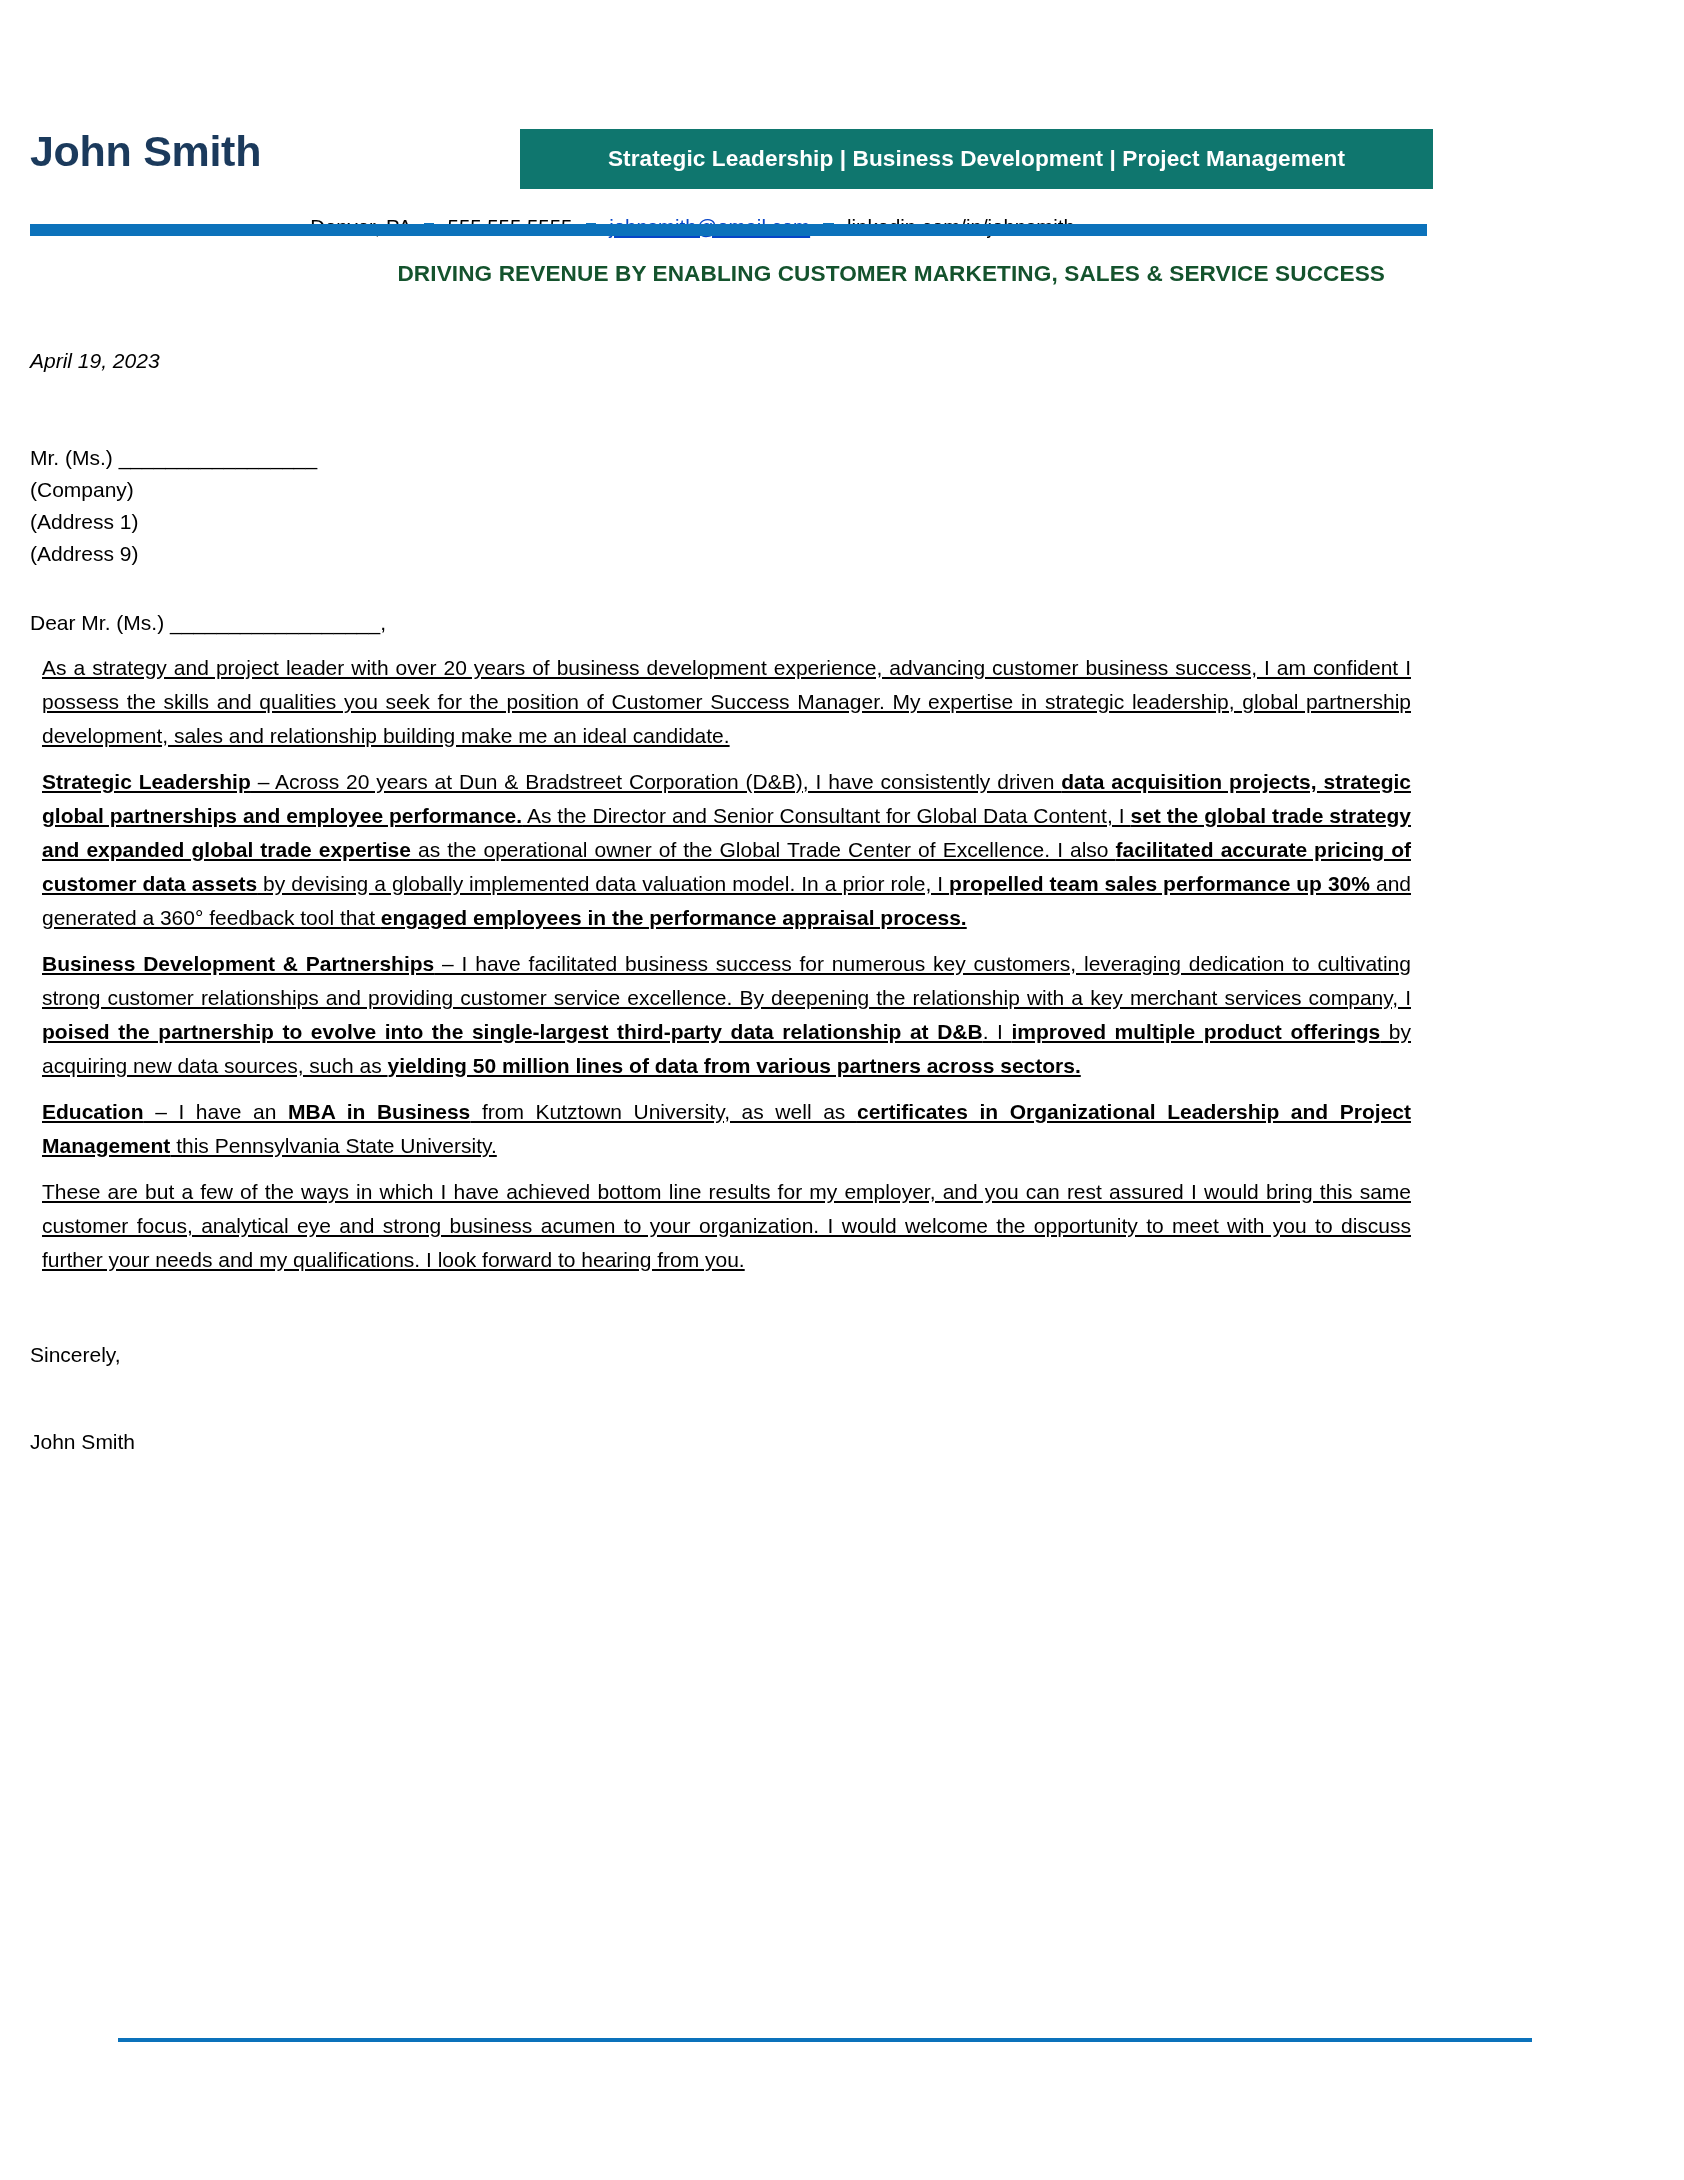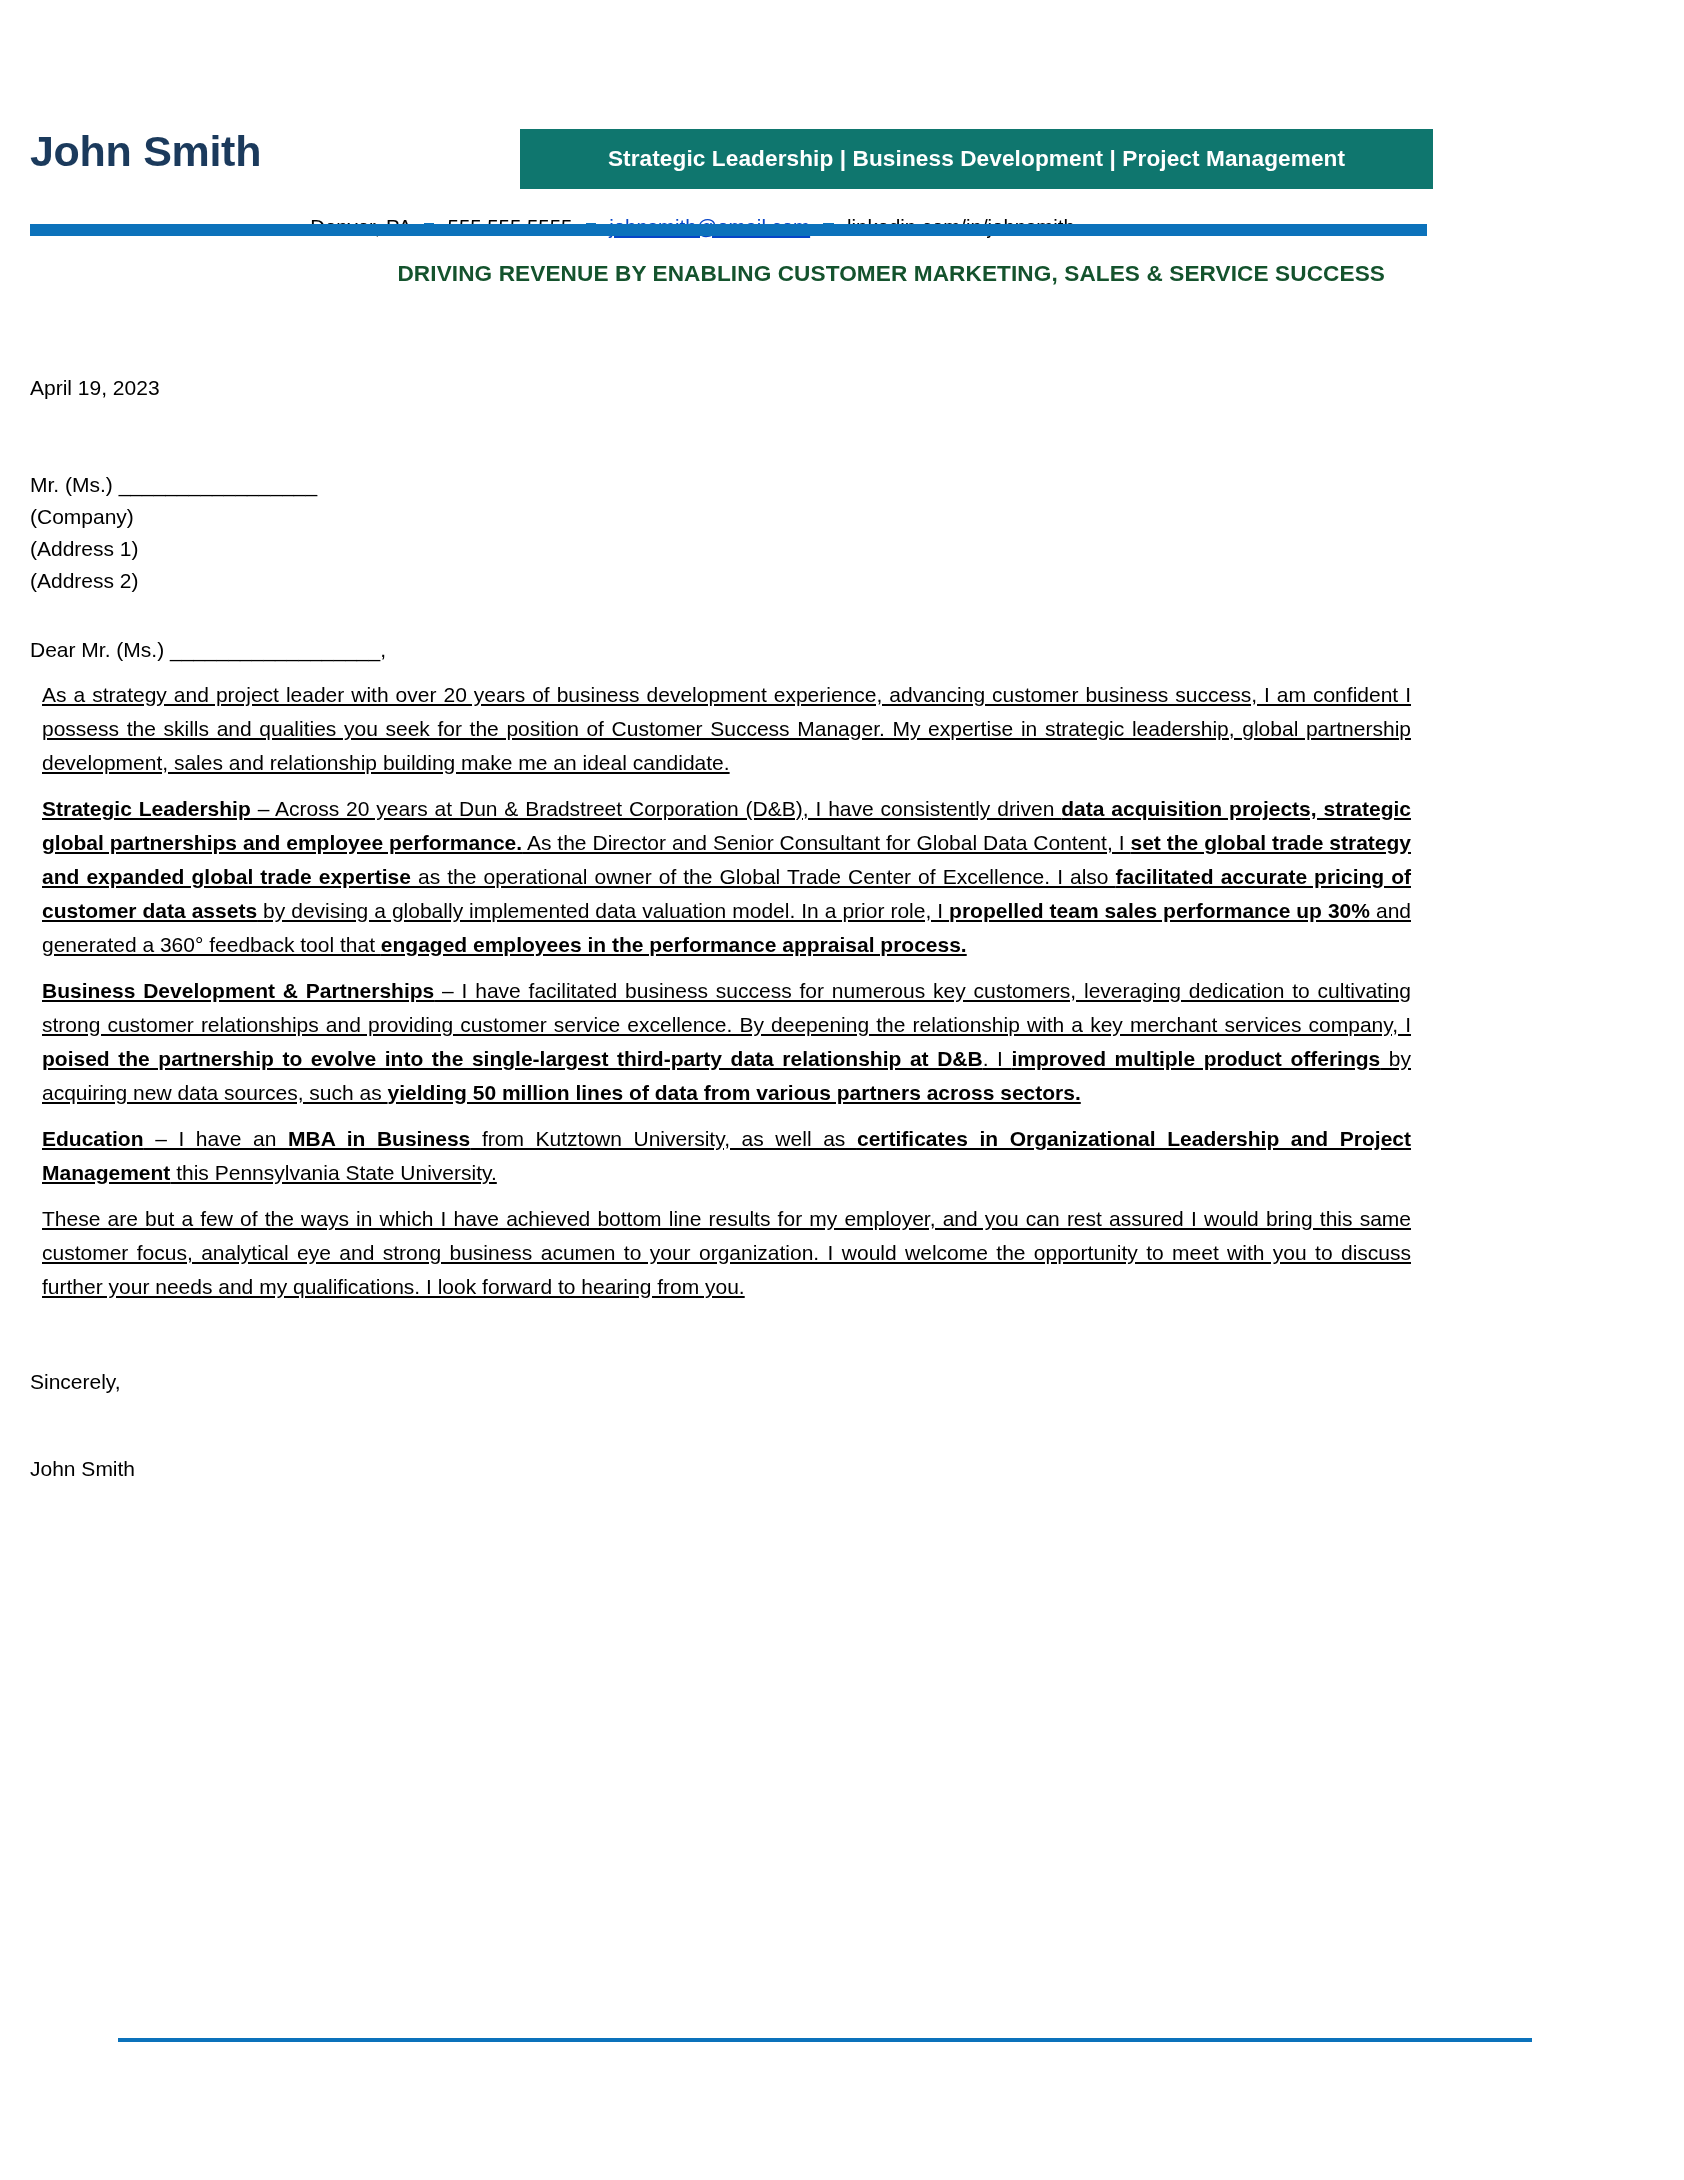--- a/index.html
+++ b/index.html
@@ -135,23 +135,24 @@
   
   .body-wrap {
     width: 1423px;
     margin: 0 auto;
     padding-left: 30px;
     padding-right: 0px;
     box-sizing: border-box;
   }
 
   .date {
-    margin-top: 85px;
+    margin-top: 58px;
     font-size: 21px;
     line-height: 31px;
+    font-style: italic;
   }
 
   .addr-block {
     margin-top: 66px;
     font-size: 21px;
     line-height: 32px;
   }
 
   .salutation {
     margin-top: 37px;
@@ -214,21 +215,21 @@
   <div class="tagline">DRIVING REVENUE BY ENABLING CUSTOMER MARKETING, SALES &amp; SERVICE SUCCESS</div>
 
   <div class="body-wrap">
 
     <div class="date">April 19, 2023</div>
 
     <div class="addr-block">
       <div>Mr. (Ms.) _________________</div>
       <div>(Company)</div>
       <div>(Address 1)</div>
-      <div>(Address 2)</div>
+      <div>(Address 9)</div>
     </div>
 
     <div class="salutation">Dear Mr. (Ms.) __________________,</div>
 
     <p class="para p-intro"><span>As a strategy and project leader with over 20 years of business development experience, advancing customer business success, I am confident I possess the skills and qualities you seek for the position of Customer Success Manager. My expertise in strategic leadership, global partnership development, sales and relationship building make me an ideal candidate.</span></p>
     <p class="para p-gap"><span class="hdg">Strategic Leadership</span><span> – Across 20 years at Dun &amp; Bradstreet Corporation (D&amp;B), I have consistently driven </span><span style="font-weight: bold;">data acquisition projects, strategic global partnerships and employee performance.</span><span> As the Director and Senior Consultant for Global Data Content, I </span><span style="font-weight: bold;">set the global trade strategy and expanded global trade expertise</span><span> as the operational owner of the Global Trade Center of Excellence. I also </span><span style="font-weight: bold;">facilitated accurate pricing of customer data assets</span><span> by devising a globally implemented data valuation model. In a prior role, I </span><span style="font-weight: bold;">propelled team sales performance up 30%</span><span> and generated a 360° feedback tool that </span><span style="font-weight: bold;">engaged employees in the performance appraisal process.</span></p>
     <p class="para p-gap"><span class="hdg">Business Development &amp; Partnerships</span><span> – I have facilitated business success for numerous key customers, leveraging dedication to cultivating strong customer relationships and providing customer service excellence. By deepening the relationship with a key merchant services company, I </span><span style="font-weight: bold;">poised the partnership to evolve into the single-largest third-party data relationship at D&amp;B</span><span>. I </span><span style="font-weight: bold;">improved multiple product offerings</span><span> by acquiring new data sources, such as </span><span style="font-weight: bold;">yielding 50 million lines of data from various partners across sectors.</span></p>
     <p class="para p-gap"><span class="hdg">Education</span><span> – I have an </span><span style="font-weight: bold;">MBA in Business</span><span> from Kutztown University, as well as </span><span style="font-weight: bold;">certificates in Organizational Leadership and Project Management</span><span> this Pennsylvania State University.</span></p>
     <p class="para p-gap"><span>These are but a few of the ways in which I have achieved bottom line results for my employer, and you can rest assured I would bring this same customer focus, analytical eye and strong business acumen to your organization. I would welcome the opportunity to meet with you to discuss further your needs and my qualifications. I look forward to hearing from you.</span></p>
 

